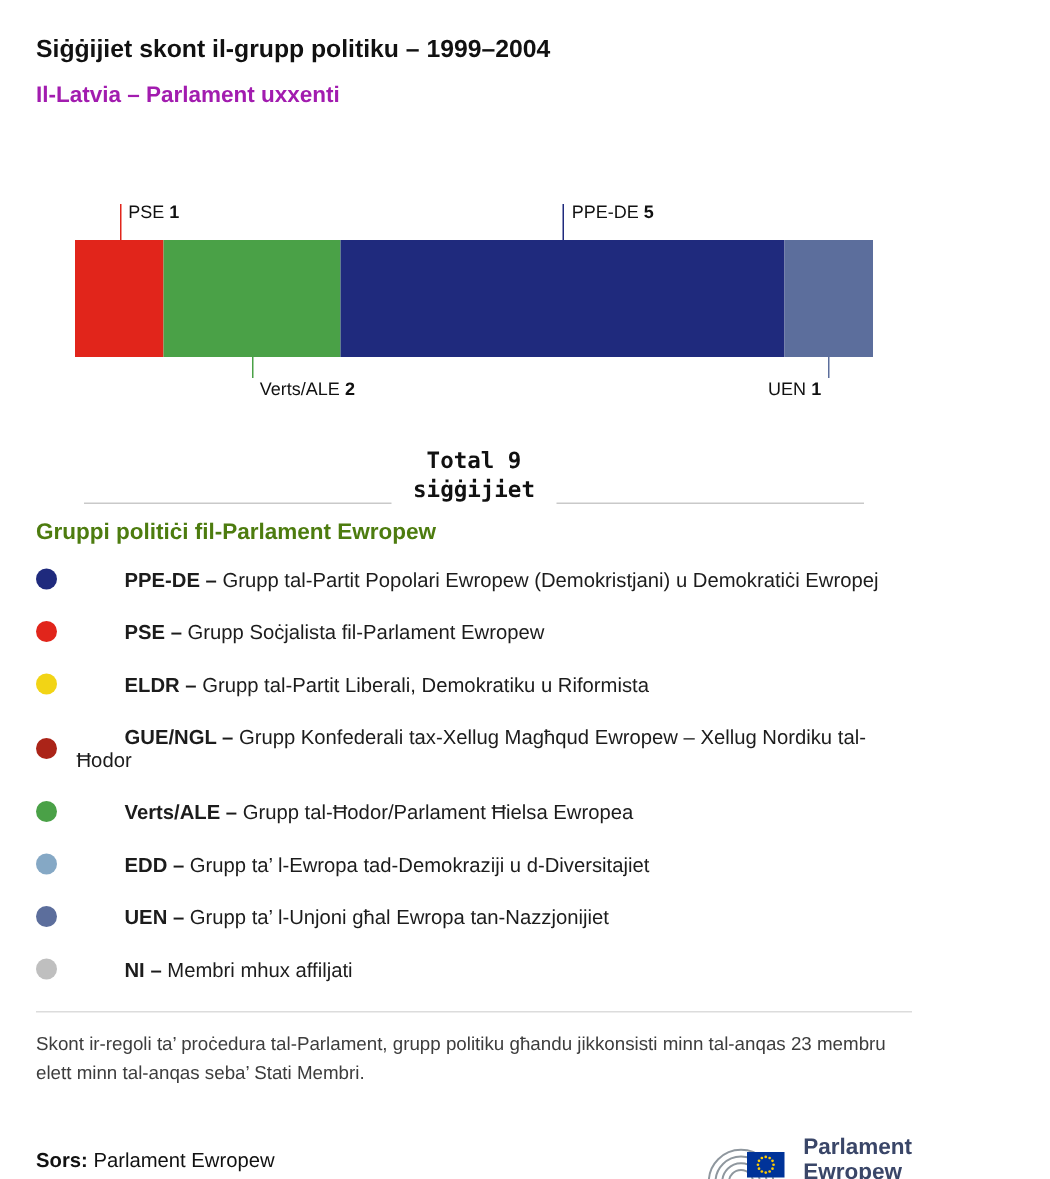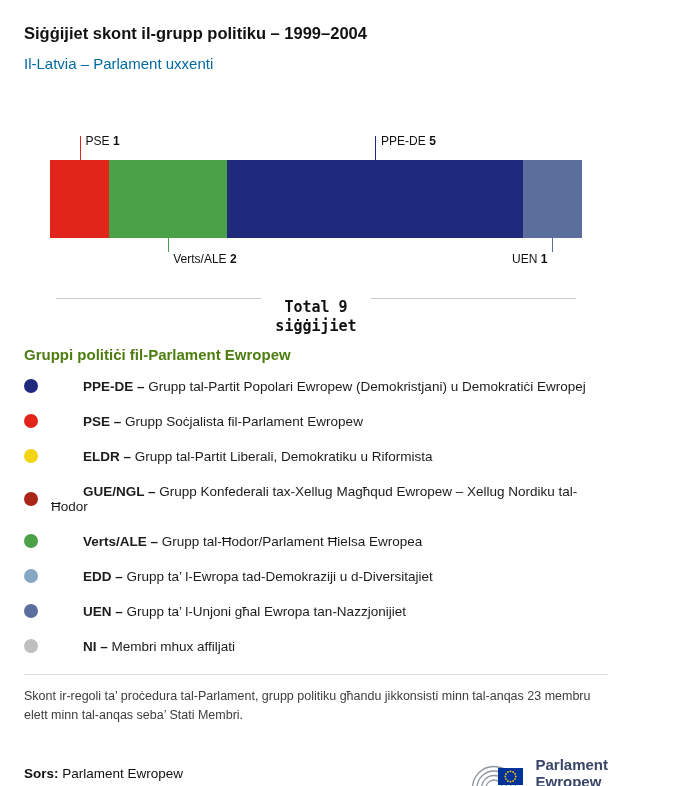--- a/index.html
+++ b/index.html
@@ -1,41 +1,41 @@
 <!DOCTYPE html>
 <html><head>
 <meta charset="utf-8">
 <style>
   * { box-sizing: border-box; }
   html, body { margin: 0; padding: 0; background: #ffffff; }
   body { font-family: "Liberation Sans", sans-serif; color: #1a1a1a; }
   .page { width: 632px; height: 786px; padding: 10px 24px 0; overflow: hidden; position: relative; background: #fff; border-radius: 16px; }
 
   .title { font-size: 16.5px; font-weight: 700; margin: 14px 0 0; color: #111; }
-  .subtitle { font-size: 15px; font-weight: 400; margin: 12px 0 0; color: #0369a1; }
+  .subtitle { font-size: 15px; font-weight: 700; margin: 12px 0 0; color: #a21caf; }
 
   
   .chart { margin: 62px 26px 0; position: relative; }
   .callouts { position: relative; }
   .callouts.top { height: 26px; }
   .callouts.bottom { height: 30px; }
   .bar { display: flex; height: 78px; width: 100%; }
   .seg { height: 100%; }
   .callout { position: absolute; top: 0; bottom: 0; width: 0; }
   .callout .tick { position: absolute; left: 0; border-left: 1px solid #444; display: block; }
   .callouts.top .tick { top: 2px; bottom: 0; }
   .callouts.bottom .tick { top: 0; height: 14px; }
   .callout .lbl { position: absolute; white-space: nowrap; font-size: 12px; color: #111; }
   .callouts.top .lbl { top: 0; left: 6px; }
   .callouts.bottom .lbl { bottom: 2px; left: 5px; }
   .callout.align-left .lbl { left: auto; right: 5px; }
   .callout .lbl b { font-weight: 700; }
 
   
-  .total { display: flex; align-items: flex-start; gap: 14px; margin: 30px 32px 0; }
+  .total { display: flex; align-items: flex-end; gap: 14px; margin: 30px 32px 0; }
   .total .line { flex: 1; height: 1px; background: #c9c9c9; }
   .total .txt { font-family: "DejaVu Sans Mono", monospace; font-weight: 700; font-size: 15px; line-height: 1.25; text-align: center; color: #111; }
 
   
   .legend-heading { font-size: 15px; font-weight: 700; margin: 10px 0 0; color: #4d7c0f; }
   .legend { list-style: none; margin: 16px 0 0; padding: 0; }
   .legend li { display: flex; align-items: center; gap: 13px; margin-bottom: 20px; font-size: 13.5px; color: #1c1c1c; }
   .legend .dot { width: 14px; height: 14px; border-radius: 50%; flex: 0 0 14px; }
   .legend .abbr { font-weight: 700; padding-left: 32px; }
 

